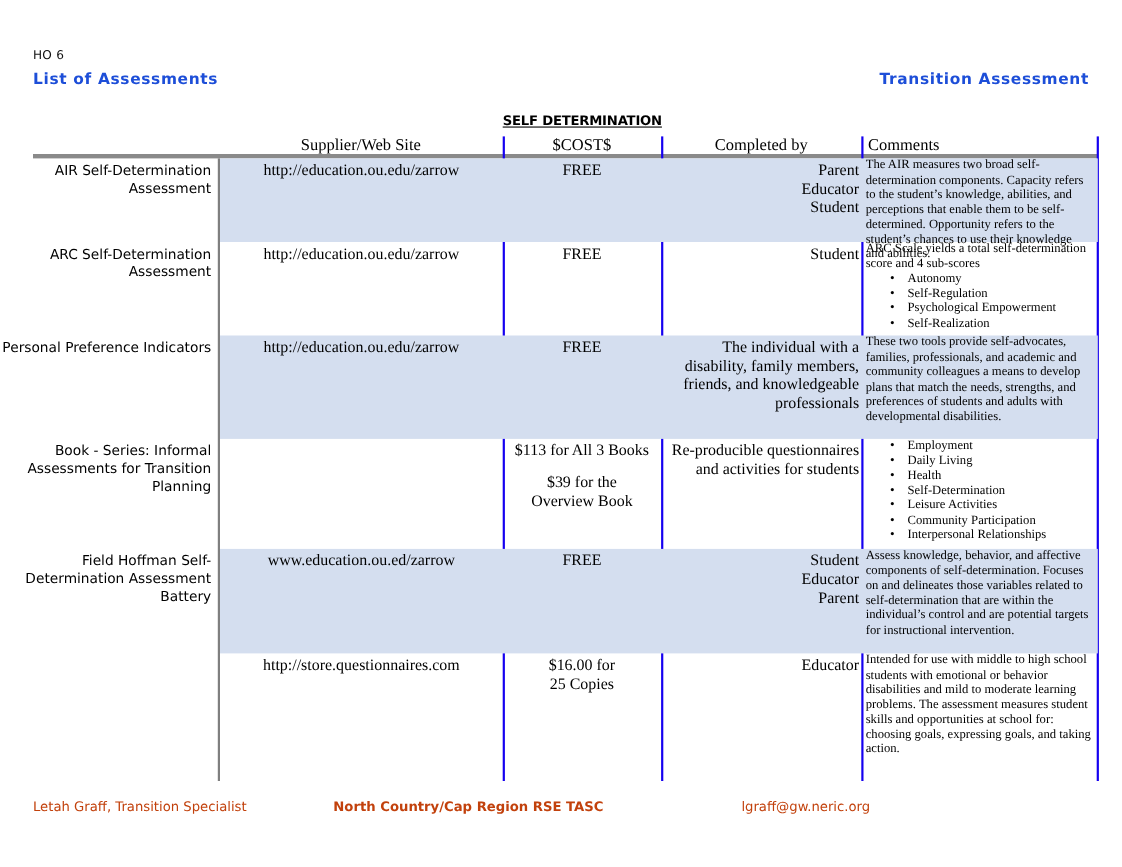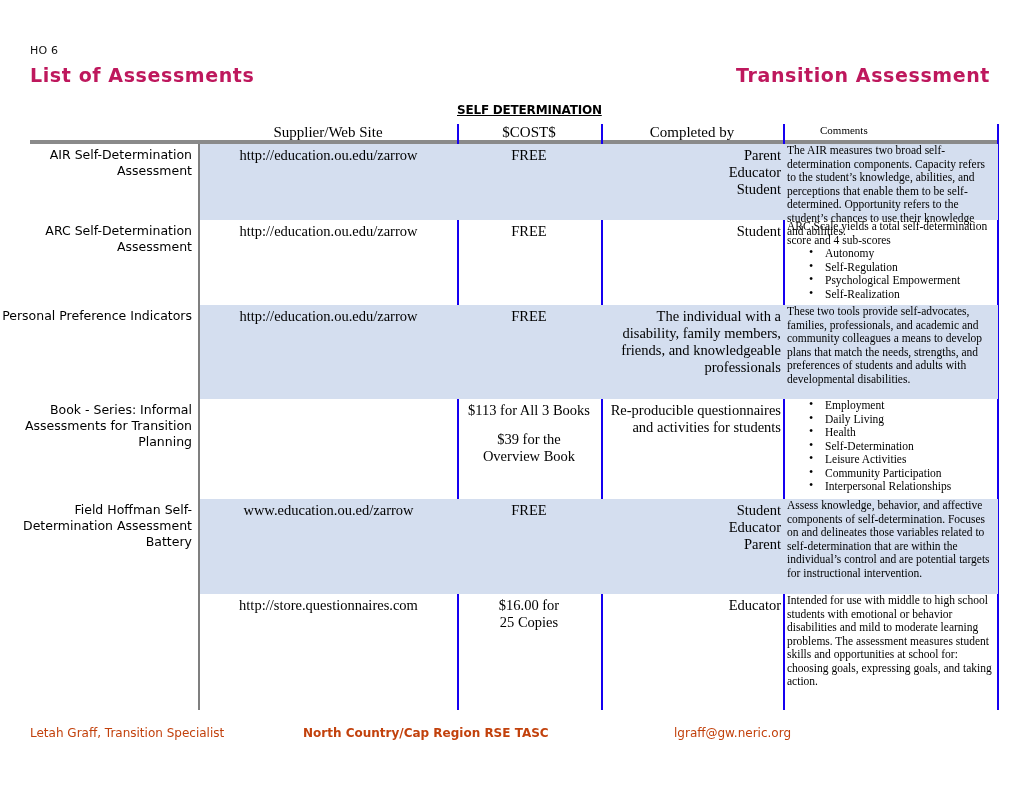--- a/index.html
+++ b/index.html
@@ -31,24 +31,24 @@
     position: absolute;
     left: 30px;
     top: 64px;
     width: 960px;
     display: flex;
     justify-content: space-between;
     align-items: baseline;
   }
   .title-text {
     font-family: "DejaVu Sans", sans-serif;
-    font-size: 19px;
+    font-size: 14px;
     font-weight: bold;
     letter-spacing: 0.6px;
-    color: #be185d;
+    color: #1d4ed8;
     white-space: nowrap;
   }
 
   
   #table-area {
     position: absolute;
     left: 0px;
     top: 100px;
     width: 1020px;
     height: 615px;
@@ -81,22 +81,21 @@
     position: absolute;
     font-family: "Liberation Serif", serif;
     font-size: 15px;
     top: 0;
   }
   #head-supplier { left: 199px; width: 258px; text-align: center; }
   #head-cost     { left: 457px; width: 144px; text-align: center; }
   #head-done     { left: 601px; width: 182px; text-align: center; }
   #head-comments {
     left: 789px; width: 200px; text-align: left;
-    font-size: 11px;
-    margin-left: 31px;
+    font-size: 15px;
   }
 
   
   #header-rule {
     position: absolute;
     left: 30px;
     top: 40px;
     width: 968px;
     height: 4px;
     background: #8a8a8a;

